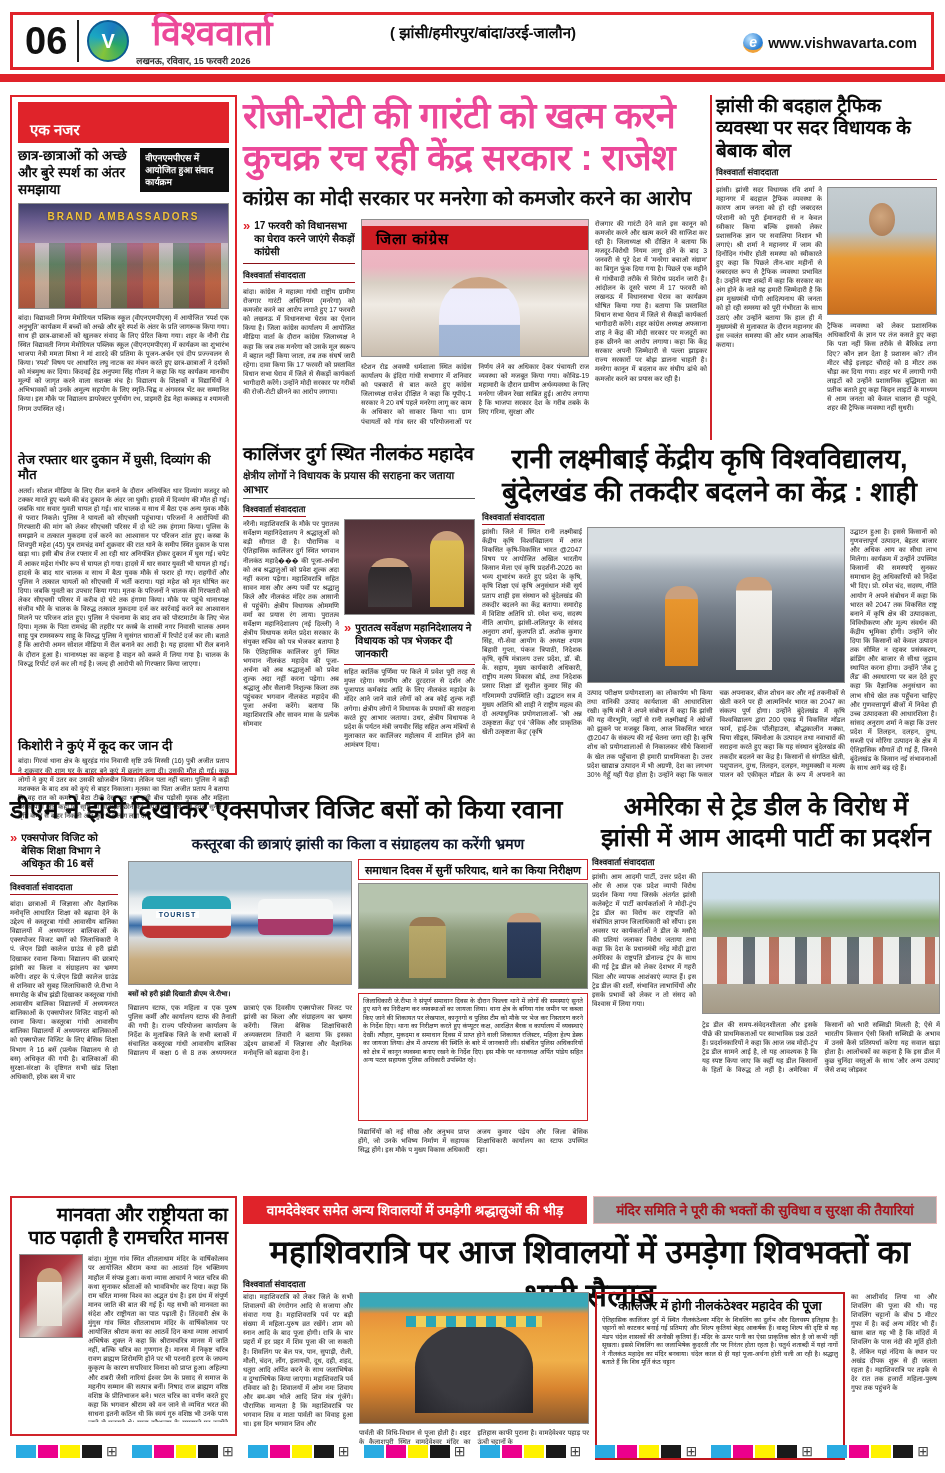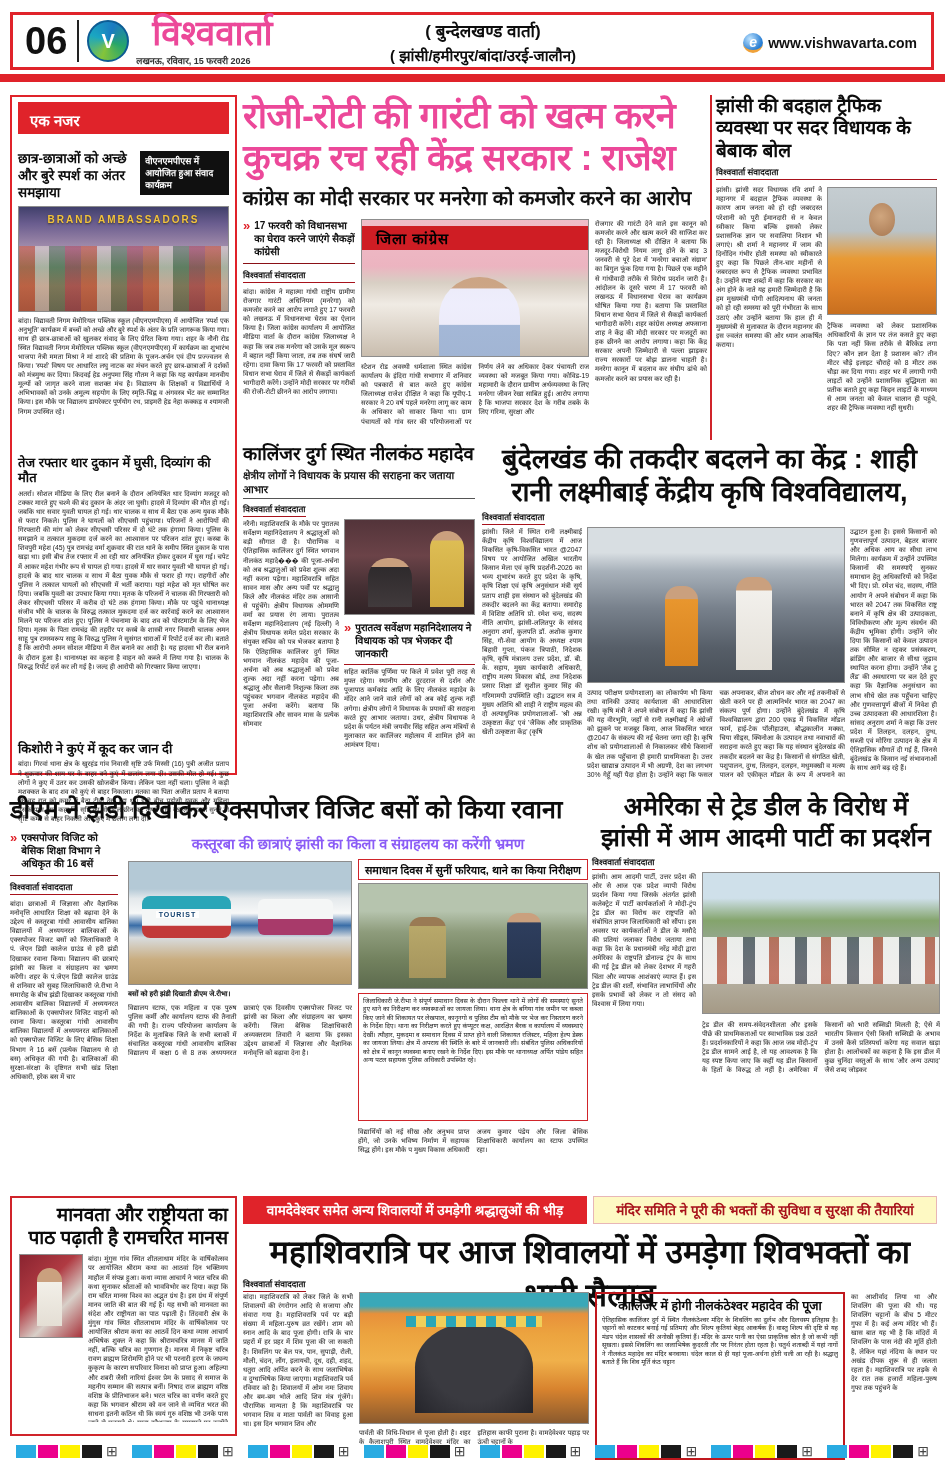--- a/index.html
+++ b/index.html
@@ -65,21 +65,21 @@
   .ph-aap::before { content:""; position:absolute; left:0; right:0; top:46%; height:34%;
     background:repeating-linear-gradient(90deg, rgba(250,250,250,.85) 0 14px, rgba(200,80,60,.6) 14px 24px, rgba(250,250,250,.85) 24px 40px, rgba(60,70,90,.6) 40px 52px); }
   .ph-katha { background:linear-gradient(135deg,#8a2430 0%,#b03a42 38%,#d8cfc8 66%,#a8343c 100%); }
   .ph-katha::after { content:""; position:absolute; left:28%; top:16%; width:40%; height:70%; background:linear-gradient(180deg,#caa07e 0 24%, #f2efe8 25%, #e4ded4 100%); border-radius:20px 20px 0 0; }
   .ph-temple { background:linear-gradient(180deg,#3aa8b8 0 10%,#e8903a 16%,#eca43f 32%,#f0b04a 52%,#d8832e 74%,#8a5a2e 100%); }
   .ph-temple::before { content:""; position:absolute; left:24%; top:22%; width:52%; height:70%; background:radial-gradient(ellipse at 50% 20%, #3a3a40 0 60%, #24242a 100%); border-radius:50% 50% 0 0; }
   .ph-temple::after { content:""; position:absolute; left:20%; top:18%; width:60%; height:8%; background:repeating-linear-gradient(90deg,#2aa6b8 0 10px, #f0d05a 10px 20px); }
 
   
   .najar-box { left:10px; top:95px; width:227px; height:680px; border:2.5px solid #e0232a; padding:5px 6px; background:#fff; }
-  .najar-label { background:#e0232a; color:#fff; font-size:15px; font-weight:800; padding:8px 12px 4px; margin-bottom:17px; }
+  .najar-label { background:#e0232a; color:#fff; font-size:15px; font-weight:800; padding:17px 12px 4px; margin-bottom:5px; }
   .s1-head-row { display:flex; gap:4px; margin-bottom:4px; }
   .s1-head { font-size:13.5px; font-weight:800; line-height:1.25; width:56%; color:#0d0d0d; }
   .s1-tag { background:#101010; color:#fff; font-size:9px; font-weight:700; line-height:1.35; padding:4px 5px; flex:1; height:fit-content; }
   .sub-head2 { font-size:13px; font-weight:800; color:#0d0d0d; margin:6px 0 3px; line-height:1.2; }
 
   
   .lead-sec { left:243px; top:95px; width:465px; height:345px; }
   .lead-h { font-size:36px; font-weight:700; color:#ec4899; line-height:1.18; letter-spacing:-.5px; }
   .lead-sub { font-size:20px; font-weight:800; color:#101010; margin-top:4px; }
   .lead-grid { position:relative; margin-top:8px; height:218px; }
@@ -114,21 +114,21 @@
   .uni-c1 { position:absolute; left:0; top:14px; width:100px; height:254px; }
   .uni-photo { position:absolute; left:105px; top:14px; width:258px; height:156px; }
   .uni-mid { position:absolute; left:105px; top:175px; width:258px; height:93px; }
   .uni-c4 { position:absolute; left:368px; top:14px; width:87px; height:254px; }
 
   
   .dm-sec { left:10px; top:791px; width:578px; height:399px; }
   .dm-h { font-size:25px; font-weight:800; color:#0c0c0c; }
   .dm-grid { position:relative; margin-top:6px; height:358px; }
   .dm-c1 { position:absolute; left:0; top:0; width:108px; height:358px; }
-  .dm-sub { position:absolute; left:118px; top:2px; width:460px; text-align:center; font-size:14.5px; font-weight:800; color:#8b5cf6; }
+  .dm-sub { position:absolute; left:118px; top:2px; width:460px; text-align:center; font-size:14.5px; font-weight:800; color:#0f172a; }
   .dm-photo { position:absolute; left:118px; top:30px; width:224px; height:124px; }
   .dm-cap { position:absolute; left:118px; top:158px; width:224px; }
   .dm-under { position:absolute; left:118px; top:172px; width:224px; height:186px; }
   .sam-box-h { position:absolute; left:348px; top:28px; width:230px; border:1.5px solid #d0242a; font-size:11px; font-weight:800; text-align:center; padding:2px 3px; color:#0c0c0c; }
   .sam-photo { position:absolute; left:348px; top:52px; width:230px; height:106px; }
   .sam-txtbox { position:absolute; left:348px; top:162px; width:230px; height:128px; border:1.5px solid #d0242a; padding:3px 4px; }
   .sam-bottom { position:absolute; left:348px; top:296px; width:230px; height:62px; }
 
   
   .aap-sec { left:592px; top:791px; width:348px; height:399px; }
@@ -139,21 +139,21 @@
   .aap-under { position:absolute; left:110px; top:162px; width:238px; height:158px; }
 
   
   .ram-box { left:10px; top:1196px; width:227px; height:240px; border:2.5px solid #d0242a; padding:5px 7px; }
   .ram-h { font-size:19px; font-weight:800; text-align:right; line-height:1.22; color:#0c0c0c; margin-bottom:5px; }
   .ram-photo { float:left; width:64px; height:84px; margin:0 5px 3px 0; }
 
   
   .shiv-sec { left:243px; top:1196px; width:694px; height:268px; }
   .shiv-ban-l { position:absolute; left:0; top:0; width:344px; height:28px; background:#e0232a; color:#fff; font-size:13.5px; font-weight:800; display:flex; align-items:center; justify-content:center; }
-  .shiv-ban-r { position:absolute; left:350px; top:0; width:344px; height:28px; background:#fef9c3; color:#a8121b; font-size:13.5px; font-weight:800; display:flex; align-items:center; justify-content:center; border:1px solid #e8b6b6; }
+  .shiv-ban-r { position:absolute; left:350px; top:0; width:344px; height:28px; background:#a3a3a3; color:#a8121b; font-size:13.5px; font-weight:800; display:flex; align-items:center; justify-content:center; border:1px solid #e8b6b6; }
   .shiv-h { position:absolute; left:0; top:33px; width:694px; text-align:center; font-size:32px; font-weight:800; color:#0c0c0c; }
   .shiv-by { position:absolute; left:0; top:82px; }
   .shiv-c1 { position:absolute; left:0; top:96px; width:110px; height:172px; }
   .shiv-photo { position:absolute; left:116px; top:96px; width:230px; height:132px; }
   .shiv-cap { position:absolute; left:116px; top:232px; width:230px; height:36px; }
   .shiv-box { position:absolute; left:352px; top:96px; width:250px; height:168px; border:2px solid #c0181e; padding:3px 5px; }
   .shiv-box-h { font-size:12.5px; font-weight:800; text-align:center; color:#0c0c0c; margin-bottom:2px; }
   .shiv-cr { position:absolute; left:608px; top:96px; width:86px; height:172px; }
 
   
@@ -172,21 +172,20 @@
     <div class="pagenum">06</div>
     <div class="mast-div"></div>
     <div class="logo-circle">
       <span class="logo-v">V</span>
     </div>
     <div>
       <div class="mast-title">विश्ववार्ता</div>
       <div class="mast-date">लखनऊ,  रविवार, 15 फरवरी 2026</div>
     </div>
     <div class="mast-center">
-      <div class="l1">( बुन्देलखण्ड वार्ता)</div>
       <div class="l2">( झांसी/हमीरपुर/बांदा/उरई-जालौन)</div>
     </div>
     <div class="mast-site">
       <span class="e-icon">e</span>
       <span class="site-txt">www.vishwavarta.com</span>
     </div>
   </div>
   <div class="abs mast-red-bar"></div>
 
   <div class="abs najar-box">
@@ -252,22 +251,22 @@
       <div class="kal-bullet bullet-row">
         <span class="bullet-g">»</span>
         <span>पुरातत्व सर्वेक्षण महानिदेशालय ने विधायक को पत्र भेजकर दी जानकारी</span>
       </div>
       <div class="kal-c2 body-txt">सहित कार्तिक पूर्णिमा पर किले में प्रवेश पूरी तरह से मुफ्त रहेगा। स्थानीय और दूरदराज से दर्शन और पूजापाठ कर्मकांड आदि के लिए नीलकंठ महादेव के मंदिर आने जाने वाले लोगों को अब कोई शुल्क नहीं लगेगा। क्षेत्रीय लोगों ने विधायक के प्रयासों की सराहना करते हुए आभार जताया। उधर, क्षेत्रीय विधायक ने प्रदेश के पर्यटन मंत्री जयवीर सिंह सहित अन्य मंत्रियों से मुलाकात कर कालिंजर महोत्सव में शामिल होने का आमंत्रण दिया।</div>
     </div>
   </div>
 
   <div class="abs uni-sec">
     <div class="uni-h">
+      <div>रानी लक्ष्मीबाई केंद्रीय कृषि विश्वविद्यालय,</div>
       <div>बुंदेलखंड की तकदीर बदलने का केंद्र : शाही</div>
-      <div>रानी लक्ष्मीबाई केंद्रीय कृषि विश्वविद्यालय,</div>
     </div>
     <div class="uni-grid">
       <div class="byline" style="position:absolute; left:0; top:-2px;">विश्ववार्ता संवाददाता</div>
       <div class="uni-c1 body-txt">झांसी। जिले में स्थित रानी लक्ष्मीबाई केंद्रीय कृषि विश्वविद्यालय में आज विकसित कृषि-विकसित भारत @2047 विषय पर आयोजित अखिल भारतीय किसान मेला एवं कृषि प्रदर्शनी-2026 का भव्य शुभारंभ करते हुए प्रदेश के कृषि, कृषि शिक्षा एवं कृषि अनुसंधान मंत्री सूर्य प्रताप शाही इस संस्थान को बुंदेलखंड की तकदीर बदलने का केंद्र बताया। समारोह में विशिष्ट अतिथि प्रो. रमेश चन्द, सदस्य नीति आयोग, झांसी-ललितपुर के सांसद अनुराग शर्मा, कुलपति डॉ. अशोक कुमार सिंह, गौ-सेवा आयोग के अध्यक्ष श्याम बिहारी गुप्ता, पंकज त्रिपाठी, निदेशक कृषि, कृषि मंत्रालय उत्तर प्रदेश, डॉ. बी. के. सहाय, मुख्य कार्यकारी अधिकारी, राष्ट्रीय मत्स्य विकास बोर्ड, तथा निदेशक प्रसार शिक्षा डॉ सुशील कुमार सिंह की गरिमामयी उपस्थिति रही। उद्घाटन सत्र में मुख्य अतिथि श्री शाही ने राष्ट्रीय महत्व की दो अत्याधुनिक प्रयोगशालाओं- 'श्री अन्न उत्कृष्टता केंद्र' एवं 'जैविक और प्राकृतिक खेती उत्कृष्टता केंद्र' (कृषि</div>
       <div class="ph ph-univ uni-photo"></div>
       <div class="uni-mid body-txt cols2">उत्पाद परीक्षण प्रयोगशाला) का लोकार्पण भी किया तथा वानिकी उत्पाद कार्यशाला की आधारशिला रखी। कृषि मंत्री ने अपने संबोधन में कहा कि झांसी की यह वीरभूमि, जहाँ से रानी लक्ष्मीबाई ने अंग्रेजों को झुकने पर मजबूर किया, आज विकसित भारत @2047 के संकल्प की नई चेतना जगा रही है। कृषि शोध को प्रयोगशालाओं से निकालकर सीधे किसानों के खेत तक पहुँचाना ही हमारी प्राथमिकता है। उत्तर प्रदेश खाद्यान्न उत्पादन में भी अग्रणी, देश का लगभग 30% गेहूँ यहीं पैदा होता है। उन्होंने कहा कि फसल चक्र अपनाकर, बीज शोधन कर और नई तकनीकों से खेती करने पर ही आत्मनिर्भर भारत का 2047 का संकल्प पूर्ण होगा। उन्होंने बुंदेलखंड में कृषि विश्वविद्यालय द्वारा 200 एकड़ में विकसित मॉडल फार्म, हाई-टेक पॉलीहाउस, बौद्धकालीन मक्का, चिया सीड्स, क्विनोआ के उत्पादन तथा नवाचारों की सराहना करते हुए कहा कि यह संस्थान बुंदेलखंड की तकदीर बदलने का केंद्र है। किसानों से संगठित खेती, पशुपालन, दुग्ध, तिलहन, दलहन, मधुमक्खी व मत्स्य पालन को एकीकृत मॉडल के रूप में अपनाने का आह्वान किया। विश्वविद्यालय में आज जो दो अत्याधुनिक प्रयोगशालाओं का</div>
       <div class="uni-c4 body-txt">उद्घाटन हुआ है। इससे किसानों को गुणवत्तापूर्ण उत्पादन, बेहतर बाजार और अधिक आय का सीधा लाभ मिलेगा। कार्यक्रम में उन्होंने उपस्थित किसानों की समस्याएँ सुनकर समाधान हेतु अधिकारियों को निर्देश भी दिए। प्रो. रमेश चंद, सदस्य, नीति आयोग ने अपने संबोधन में कहा कि भारत को 2047 तक विकसित राष्ट्र बनाने में कृषि क्षेत्र की उत्पादकता, विविधीकरण और मूल्य संवर्धन की केंद्रीय भूमिका होगी। उन्होंने जोर दिया कि किसानों को केवल उत्पादन तक सीमित न रहकर प्रसंस्करण, ब्रांडिंग और बाजार से सीधा जुड़ाव स्थापित करना होगा। उन्होंने 'लैब टू लैंड' की अवधारणा पर बल देते हुए कहा कि वैज्ञानिक अनुसंधान का लाभ सीधे खेत तक पहुँचना चाहिए और गुणवत्तापूर्ण बीजों में निवेश ही उच्च उत्पादकता की आधारशिला है। सांसद अनुराग शर्मा ने कहा कि उत्तर प्रदेश में तिलहन, दलहन, दुग्ध, सब्जी एवं मोरिंगा उत्पादन के क्षेत्र में ऐतिहासिक सौगातें दी गई हैं, जिनसे बुंदेलखंड के किसान नई संभावनाओं के साथ आगे बढ़ रहे हैं।</div>
     </div>
   </div>
 

